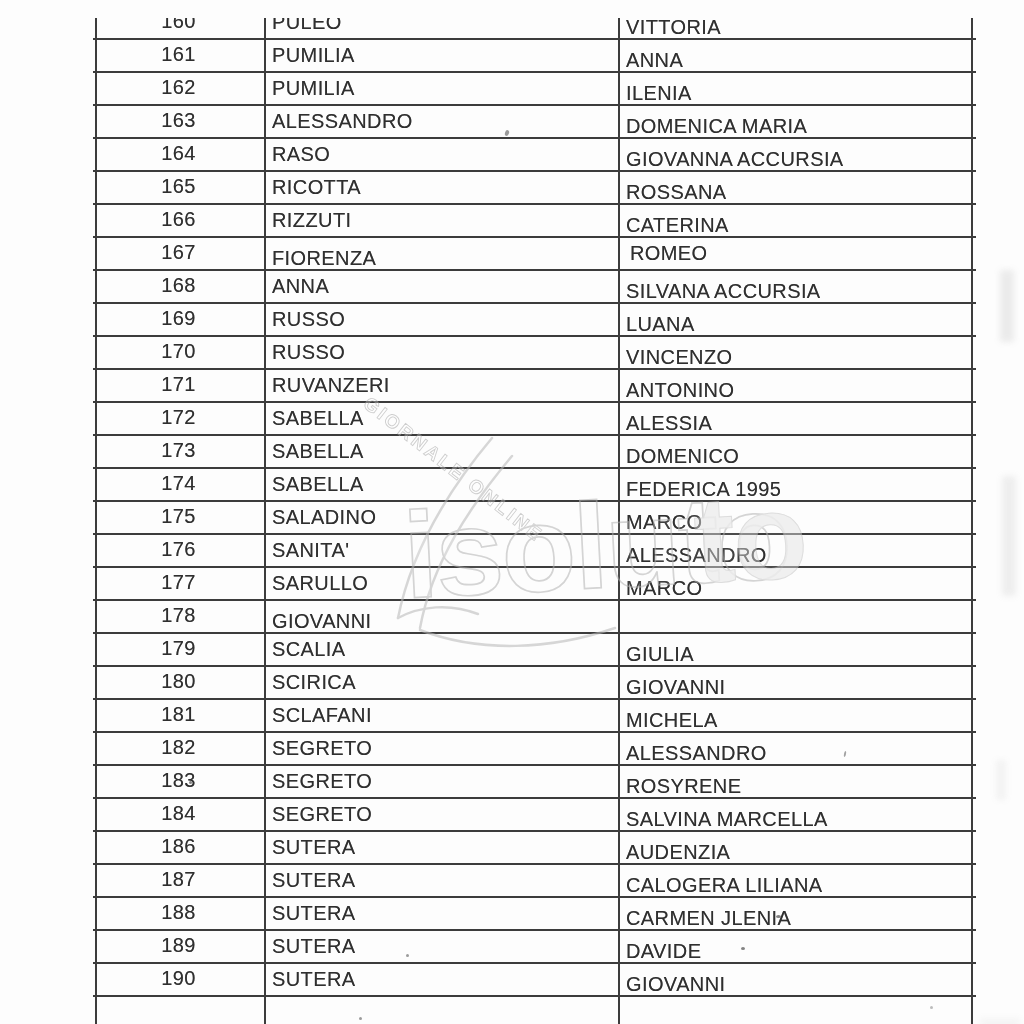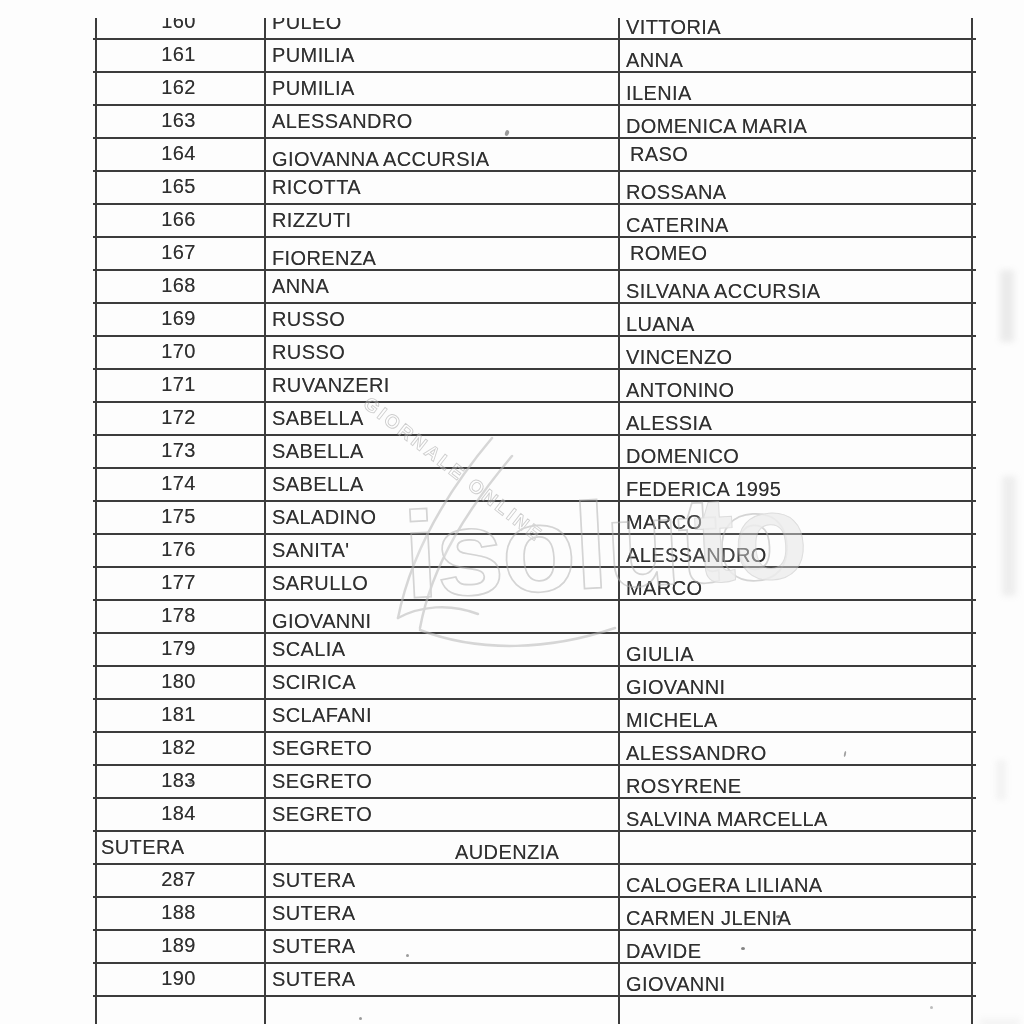--- a/index.html
+++ b/index.html
@@ -131,26 +131,26 @@
             <span class="txt">ALESSANDRO</span>
           </div>
       <div class="cell c-nam">
             <span class="txt">DOMENICA MARIA</span>
           </div>
     </div>
         <div class="row">
       <div class="cell c-num">
             <span class="txt">164</span>
           </div>
+      <div class="cell c-sur">
+            <span class="txt">RASO</span>
+          </div>
       <div class="cell c-nam">
             <span class="txt">GIOVANNA ACCURSIA</span>
           </div>
-      <div class="cell c-sur">
-            <span class="txt">RASO</span>
-          </div>
     </div>
         <div class="row">
       <div class="cell c-num">
             <span class="txt">165</span>
           </div>
       <div class="cell c-sur">
             <span class="txt">RICOTTA</span>
           </div>
       <div class="cell c-nam">
             <span class="txt">ROSSANA</span>
@@ -356,30 +356,33 @@
             <span class="txt">184</span>
           </div>
       <div class="cell c-sur">
             <span class="txt">SEGRETO</span>
           </div>
       <div class="cell c-nam">
             <span class="txt">SALVINA MARCELLA</span>
           </div>
     </div>
         <div class="row">
+      <div class="cell c-num">
+            <span class="txt">186</span>
+          </div>
       <div class="cell c-sur">
             <span class="txt">SUTERA</span>
           </div>
       <div class="cell c-nam">
             <span class="txt">AUDENZIA</span>
           </div>
     </div>
         <div class="row">
       <div class="cell c-num">
-            <span class="txt">287</span>
+            <span class="txt">187</span>
           </div>
       <div class="cell c-sur">
             <span class="txt">SUTERA</span>
           </div>
       <div class="cell c-nam">
             <span class="txt">CALOGERA LILIANA</span>
           </div>
     </div>
         <div class="row">
       <div class="cell c-num">

